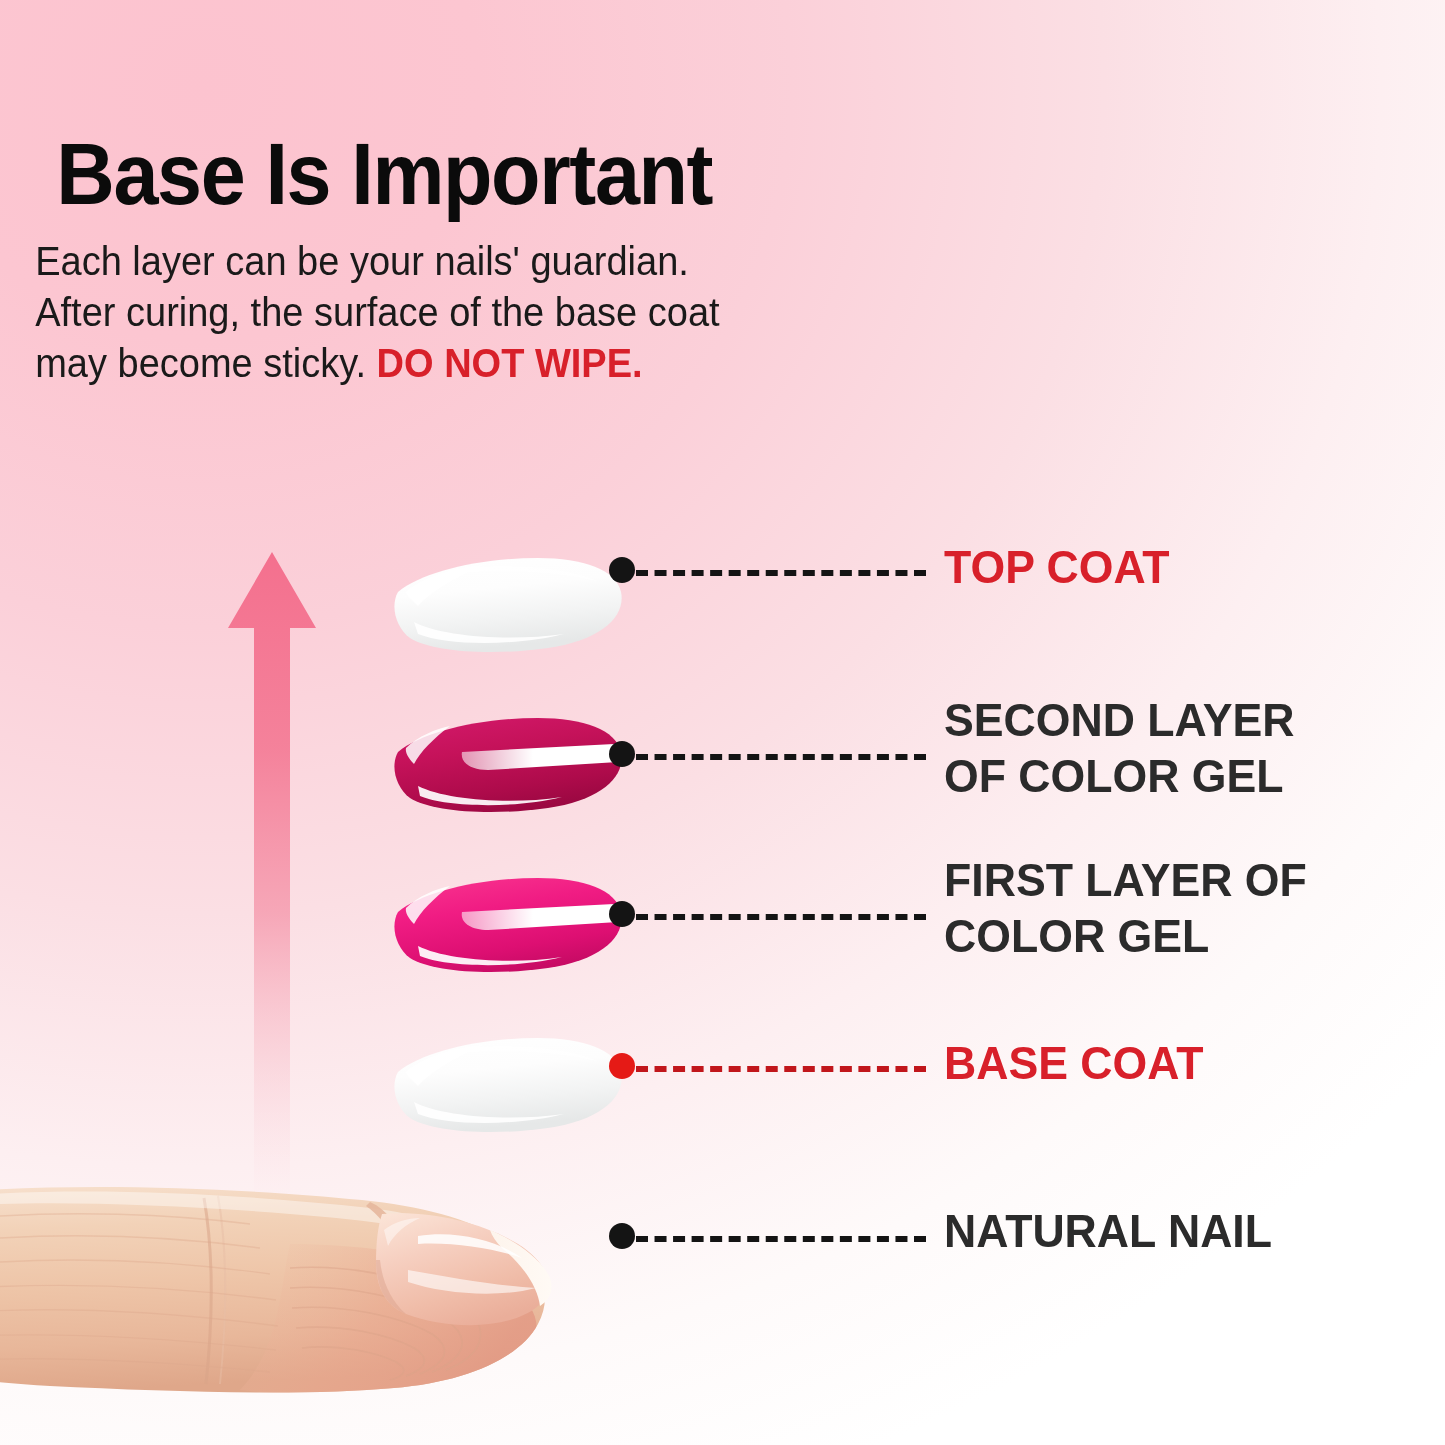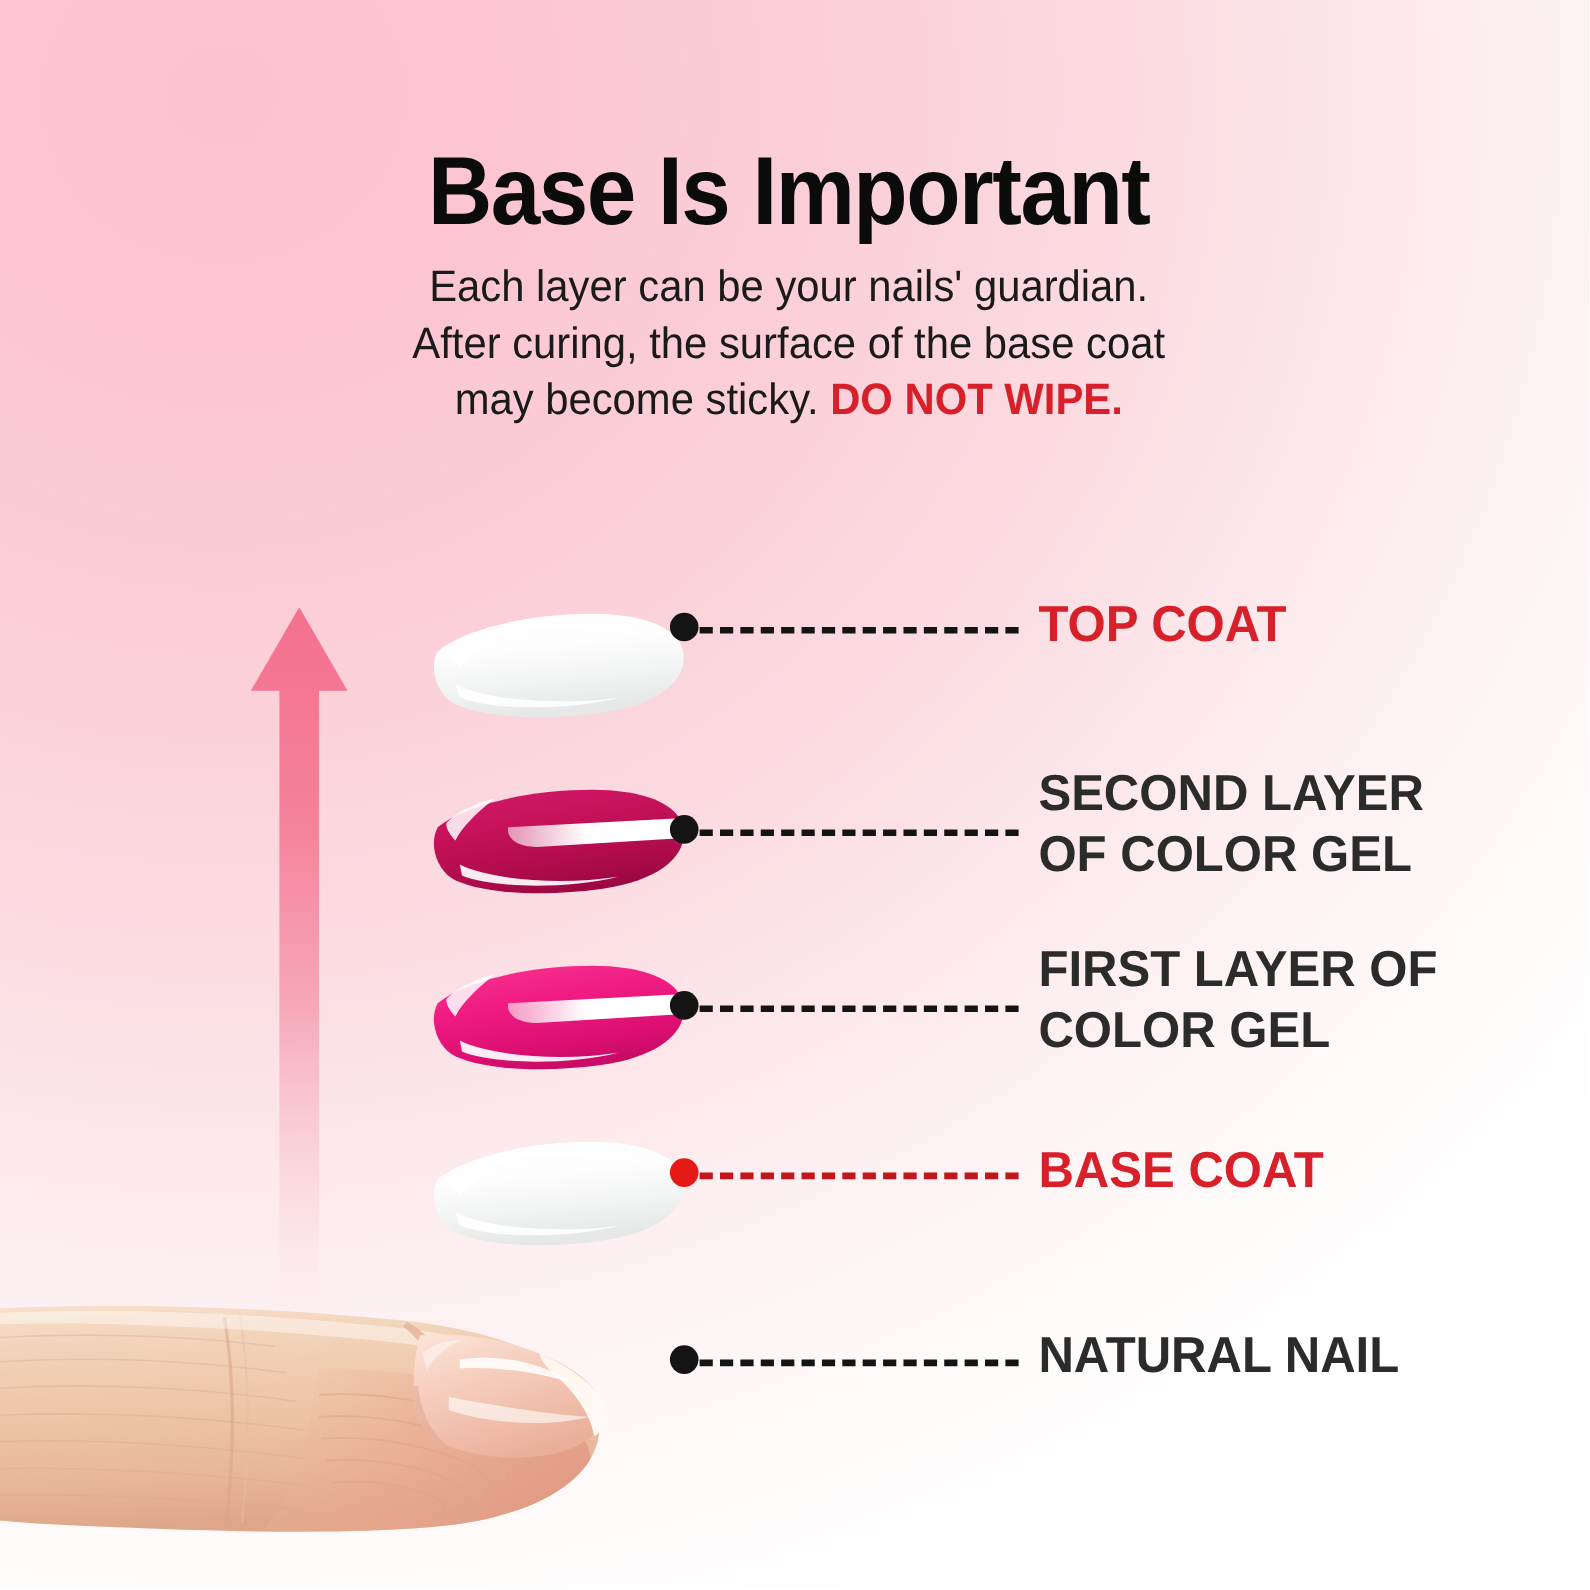--- a/index.html
+++ b/index.html
@@ -9,21 +9,21 @@
   }
   #canvas{
     position:relative;width:1445px;height:1445px;
     background:
       radial-gradient(120% 110% at 14% 6%, #fcc3cf 0%, #fcc6d1 16%, #fbd0d9 34%, #fbdfe4 52%, #fdeff1 68%, #fefafa 82%, #ffffff 94%);
     overflow:hidden;
   }
 
   
   #headerBlock{
-    position:absolute;left:0;top:126px;width:1408px;text-align:center;padding-left:13px;
+    position:absolute;left:0;top:126px;width:1408px;
   }
   #title{
     font-family:"Liberation Sans", sans-serif;
     font-weight:700;font-size:88px;line-height:96px;
     letter-spacing:-1.5px;color:#0b0b0b;
     transform:scaleX(0.92);transform-origin:center;
     margin:0;
   }
   #subtitle{
     margin:14px 0 0 0;

